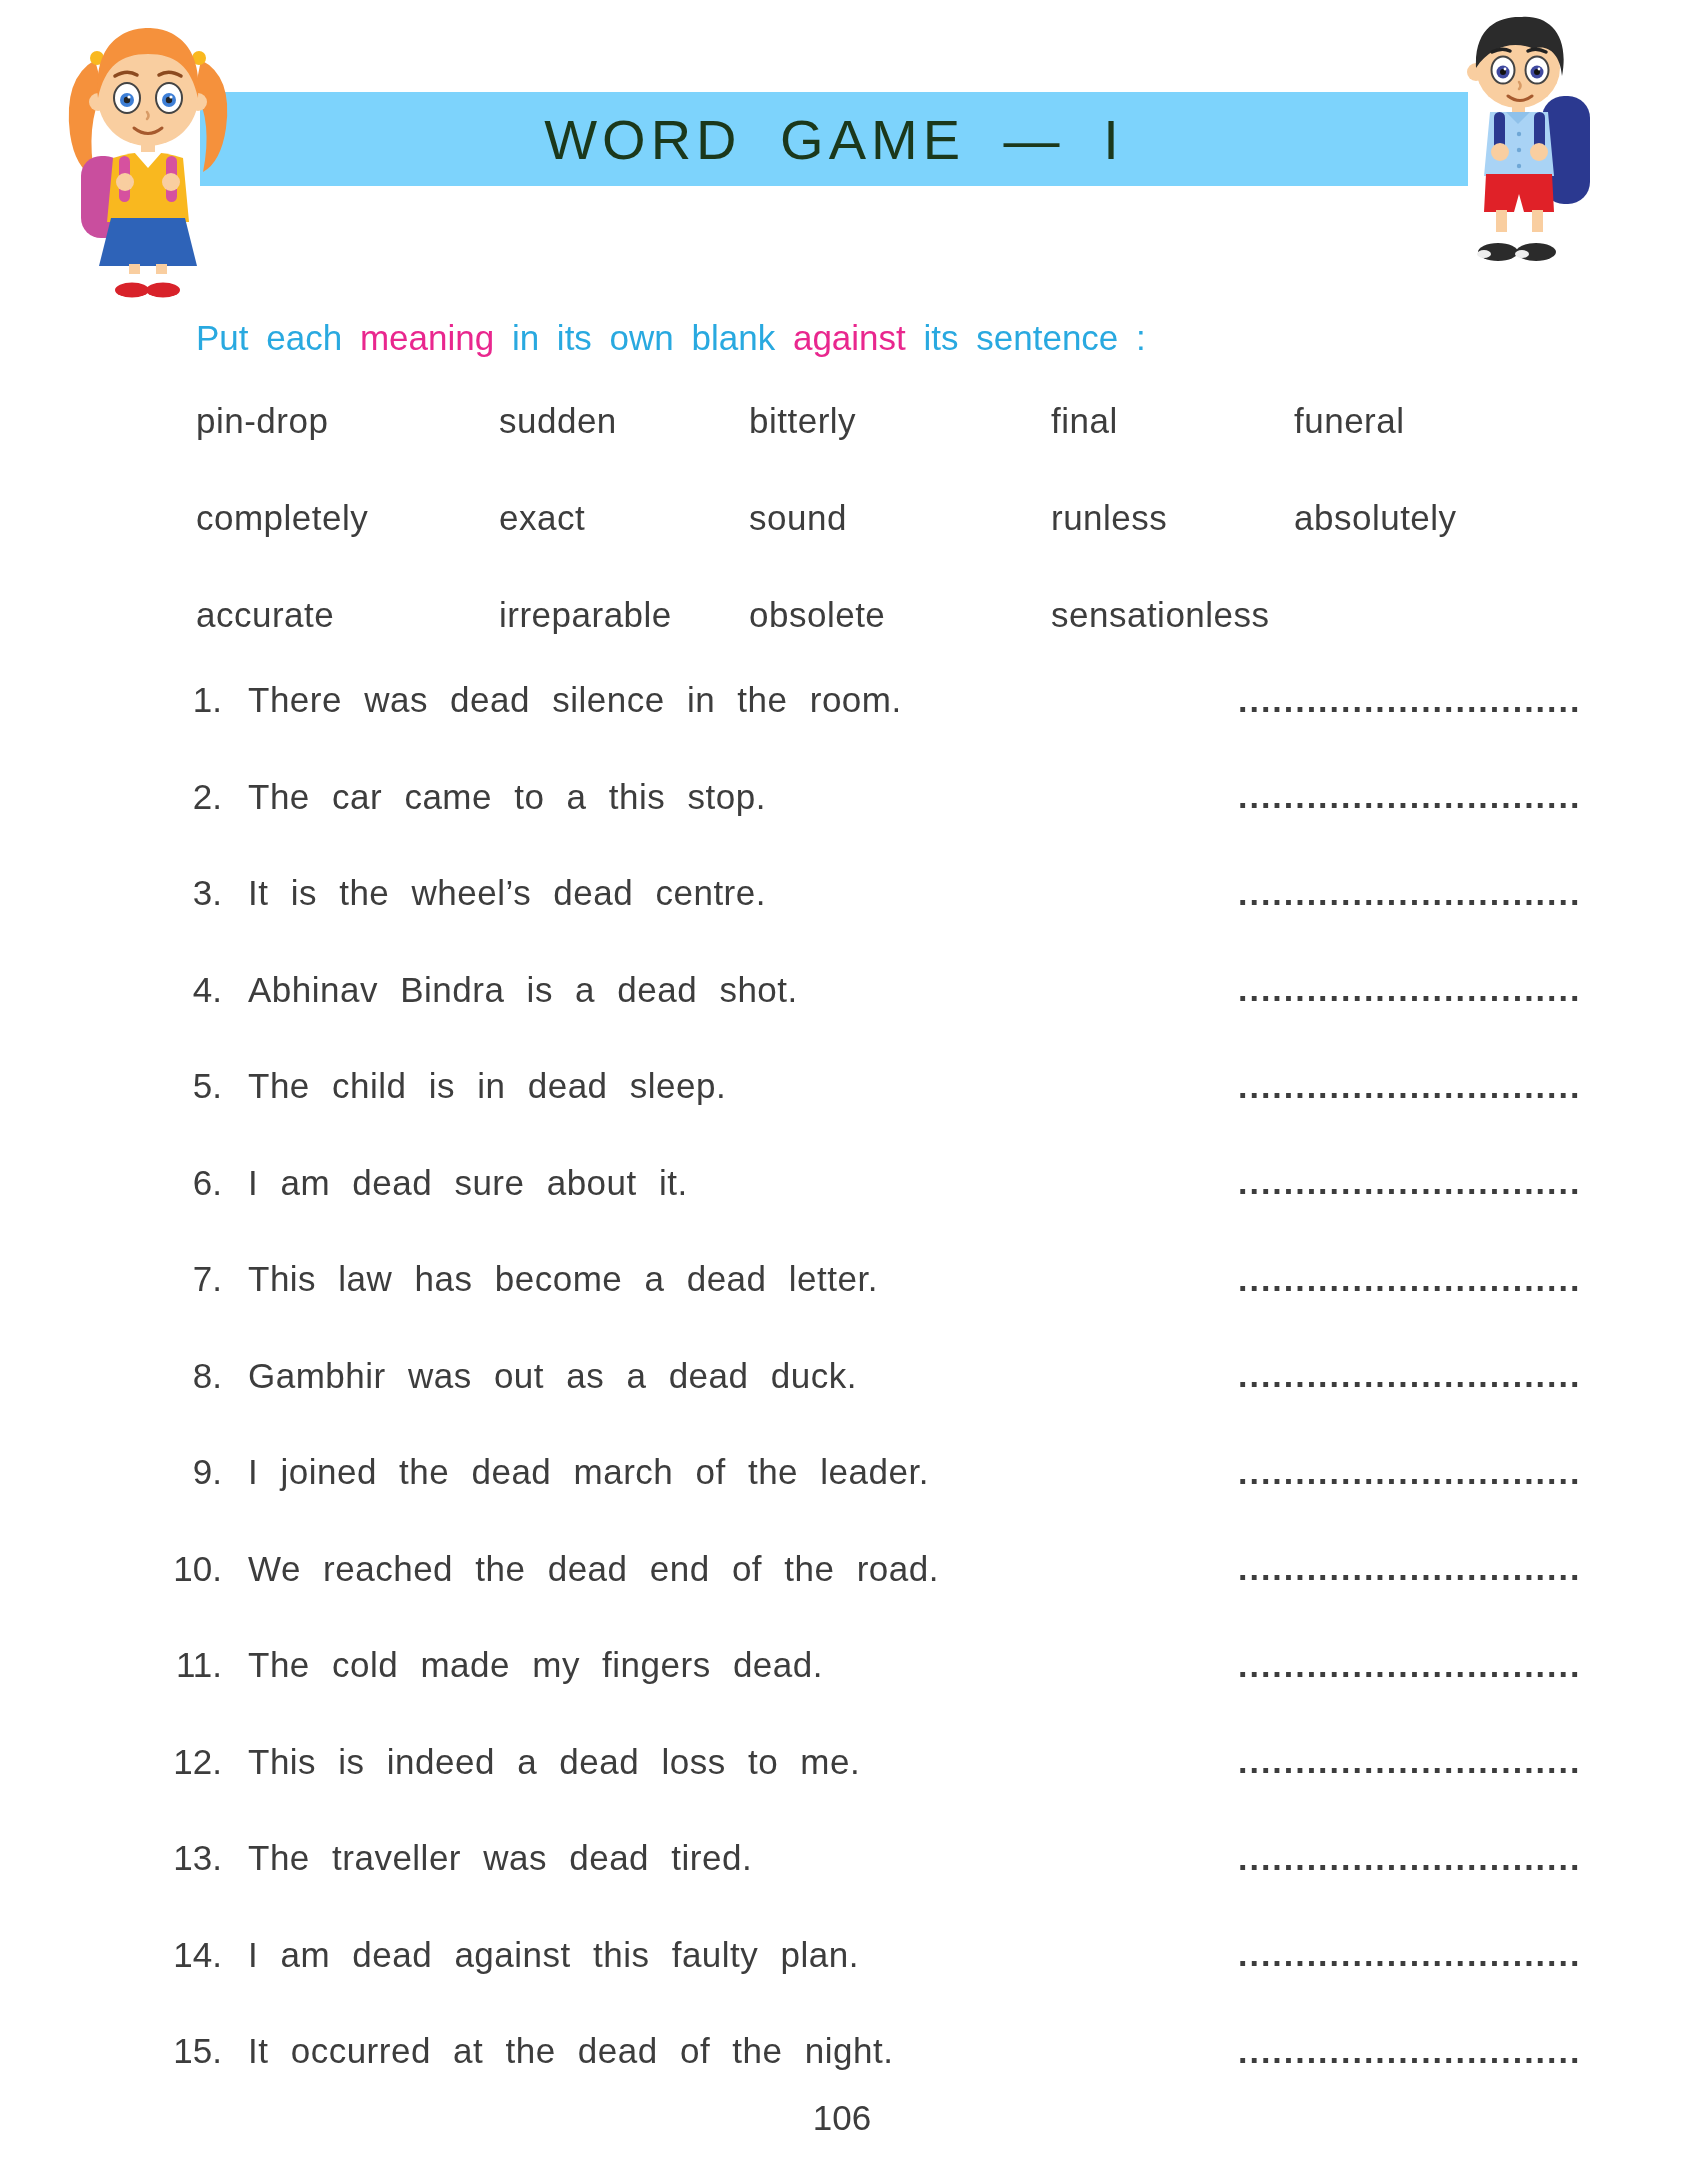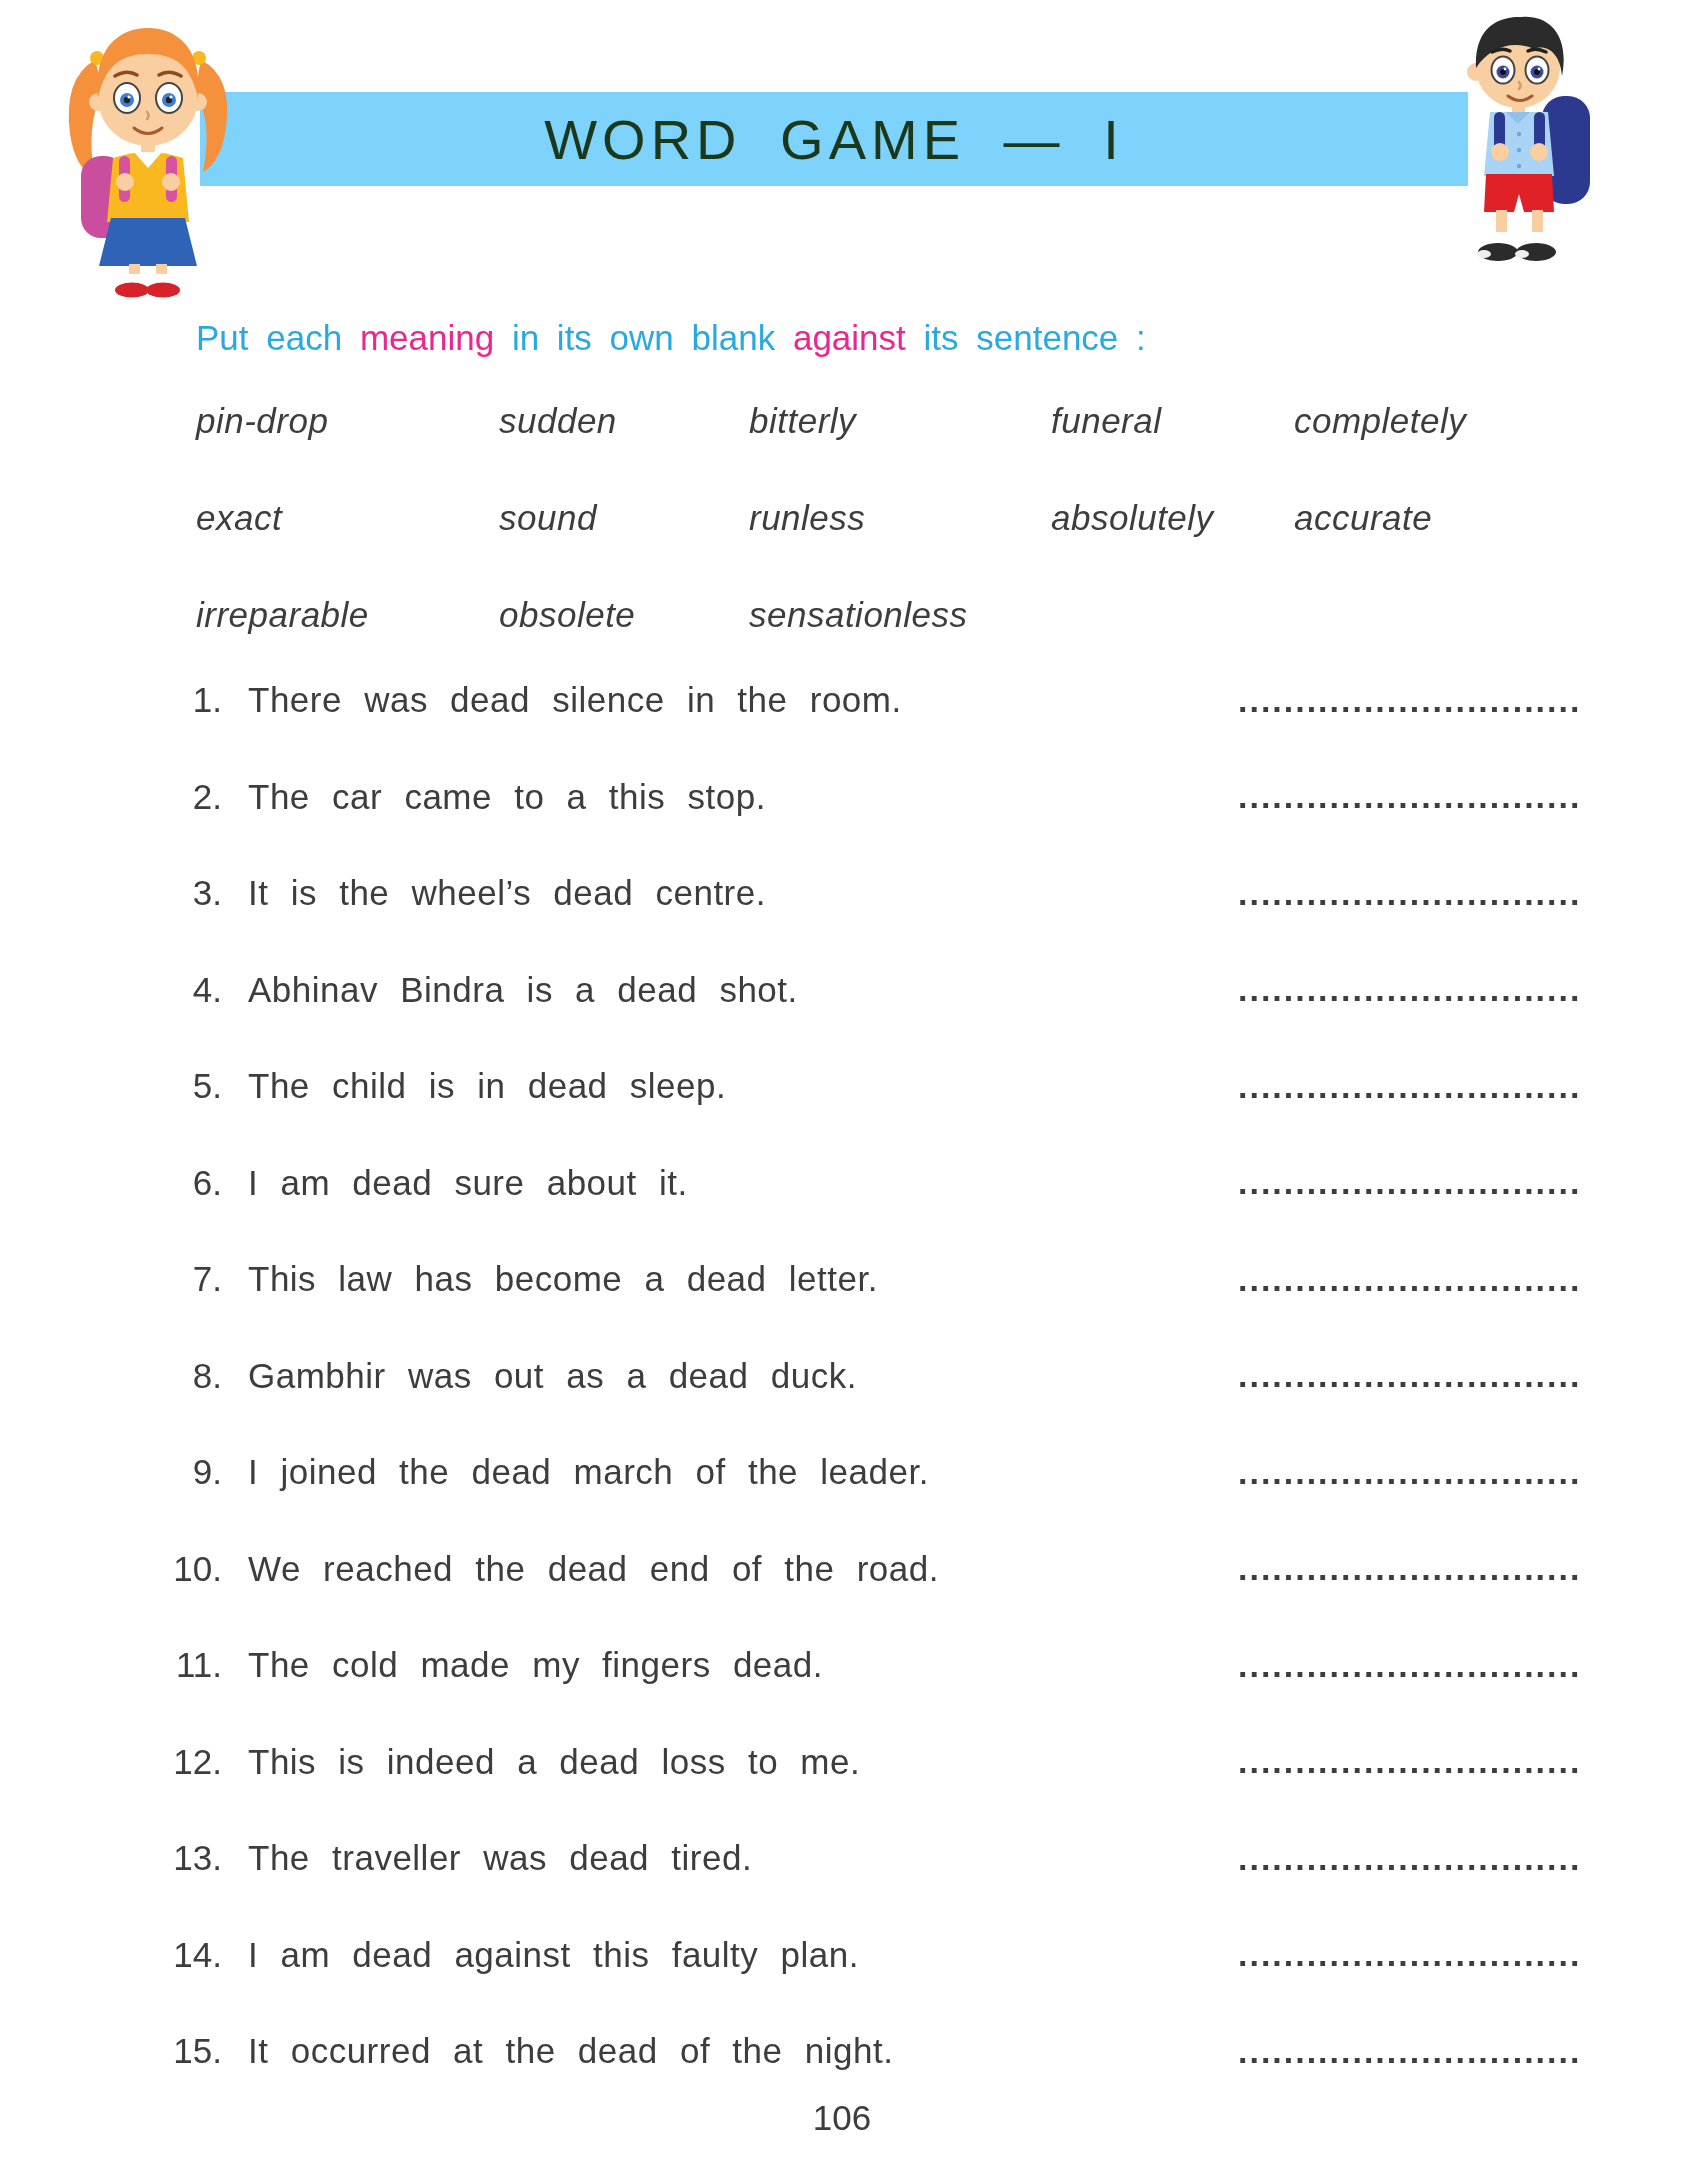--- a/index.html
+++ b/index.html
@@ -23,21 +23,21 @@
     position:absolute;left:196px;top:294px;font-size:35px;word-spacing:8px;white-space:nowrap;margin-top:24px;
   }
   .c-blue{color:#29A9E0;}
   .c-pink{color:#E9278E;}
   
   .word-bank{
     position:absolute;left:196px;top:372px;right:0;
     display:grid;grid-template-columns:303px 250px 302px 243px auto;
   }
   .word-cell{
-    height:97px;display:flex;align-items:center;font-size:35px;letter-spacing:0.5px;font-style:italic;
+    height:97px;display:flex;align-items:center;font-size:35px;letter-spacing:0.5px;
   }
   
   .sentences{position:absolute;left:0;top:652px;width:1684px;}
   .sentence-row{height:96.5px;display:flex;align-items:center;font-size:35px;}
   .sentence-num{flex:0 0 222px;width:222px;text-align:right;}
   .sentence-text{padding-left:26px;letter-spacing:0.5px;word-spacing:12px;white-space:nowrap;text-align:right;}
   .sentence-dots{
     margin-left:auto;margin-right:96px;width:350px;overflow:hidden;white-space:nowrap;
     font-weight:bold;letter-spacing:2px;font-size:34px;color:#3d3d3d;
   }
@@ -159,20 +159,21 @@
   <span class="c-pink">meaning</span>
   <span class="c-blue">in its own blank</span>
   <span class="c-pink">against</span>
   <span class="c-blue">its sentence :</span>
 </div>
 
 <div class="word-bank">
   <div class="word-cell">pin-drop</div>
   <div class="word-cell">sudden</div>
   <div class="word-cell">bitterly</div>
+  <div class="word-cell">final</div>
   <div class="word-cell">funeral</div>
   <div class="word-cell">completely</div>
   <div class="word-cell">exact</div>
   <div class="word-cell">sound</div>
   <div class="word-cell">runless</div>
   <div class="word-cell">absolutely</div>
   <div class="word-cell">accurate</div>
   <div class="word-cell">irreparable</div>
   <div class="word-cell">obsolete</div>
   <div class="word-cell">sensationless</div>

